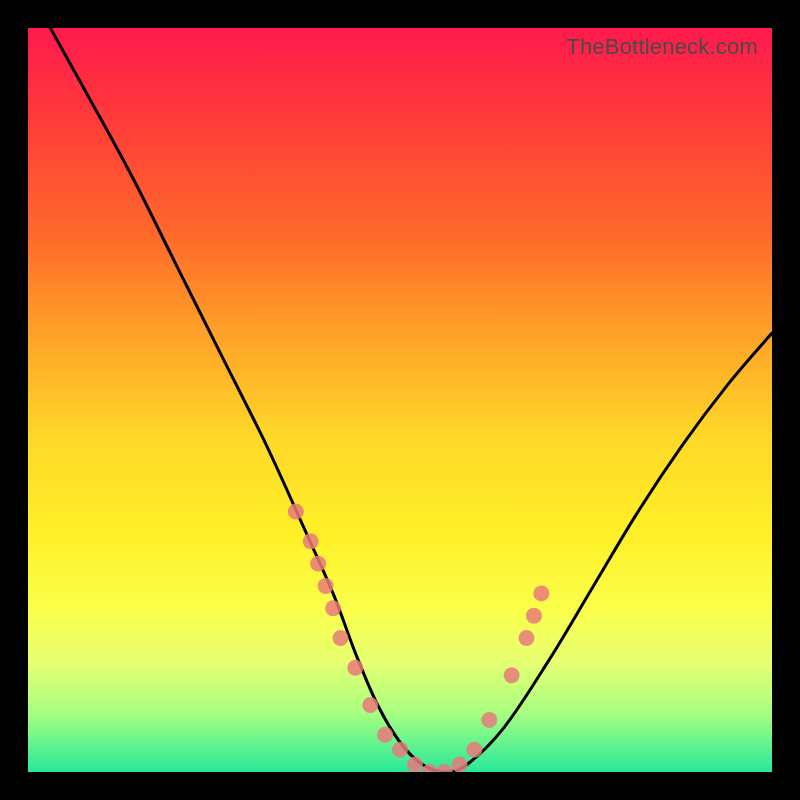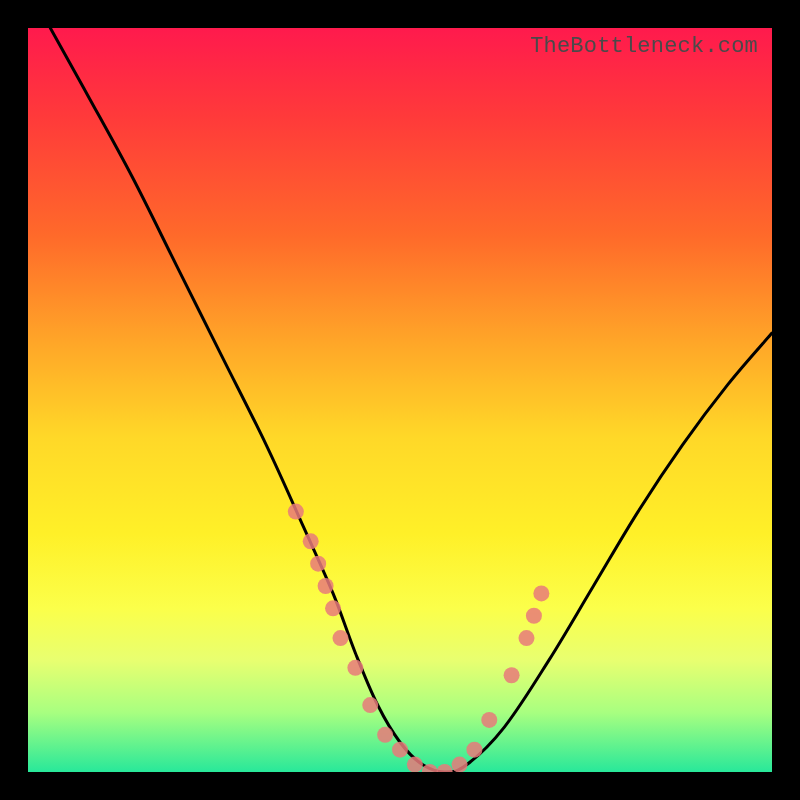--- a/index.html
+++ b/index.html
@@ -1,17 +1,17 @@
 <!DOCTYPE html>
 <html><head>
 <meta charset="utf-8">
 <style>
   * { margin: 0; padding: 0; box-sizing: border-box; }
   body { width: 800px; height: 800px; background: #000; overflow: hidden; font-family: Arial, sans-serif; }
-  .frame { position: relative; width: 800px; height: 800px; background: #000; font-family: Liberation Mono, monospace; }
+  .frame { position: relative; width: 800px; height: 800px; background: #000; }
   .plot-area {
     position: absolute;
     left: 28px;
     top: 28px;
     width: 744px;
     height: 744px;
     background: linear-gradient(to bottom,
       #ff1a4d 0%,
       #ff3a3a 12%,
       #ff6a2a 28%,

